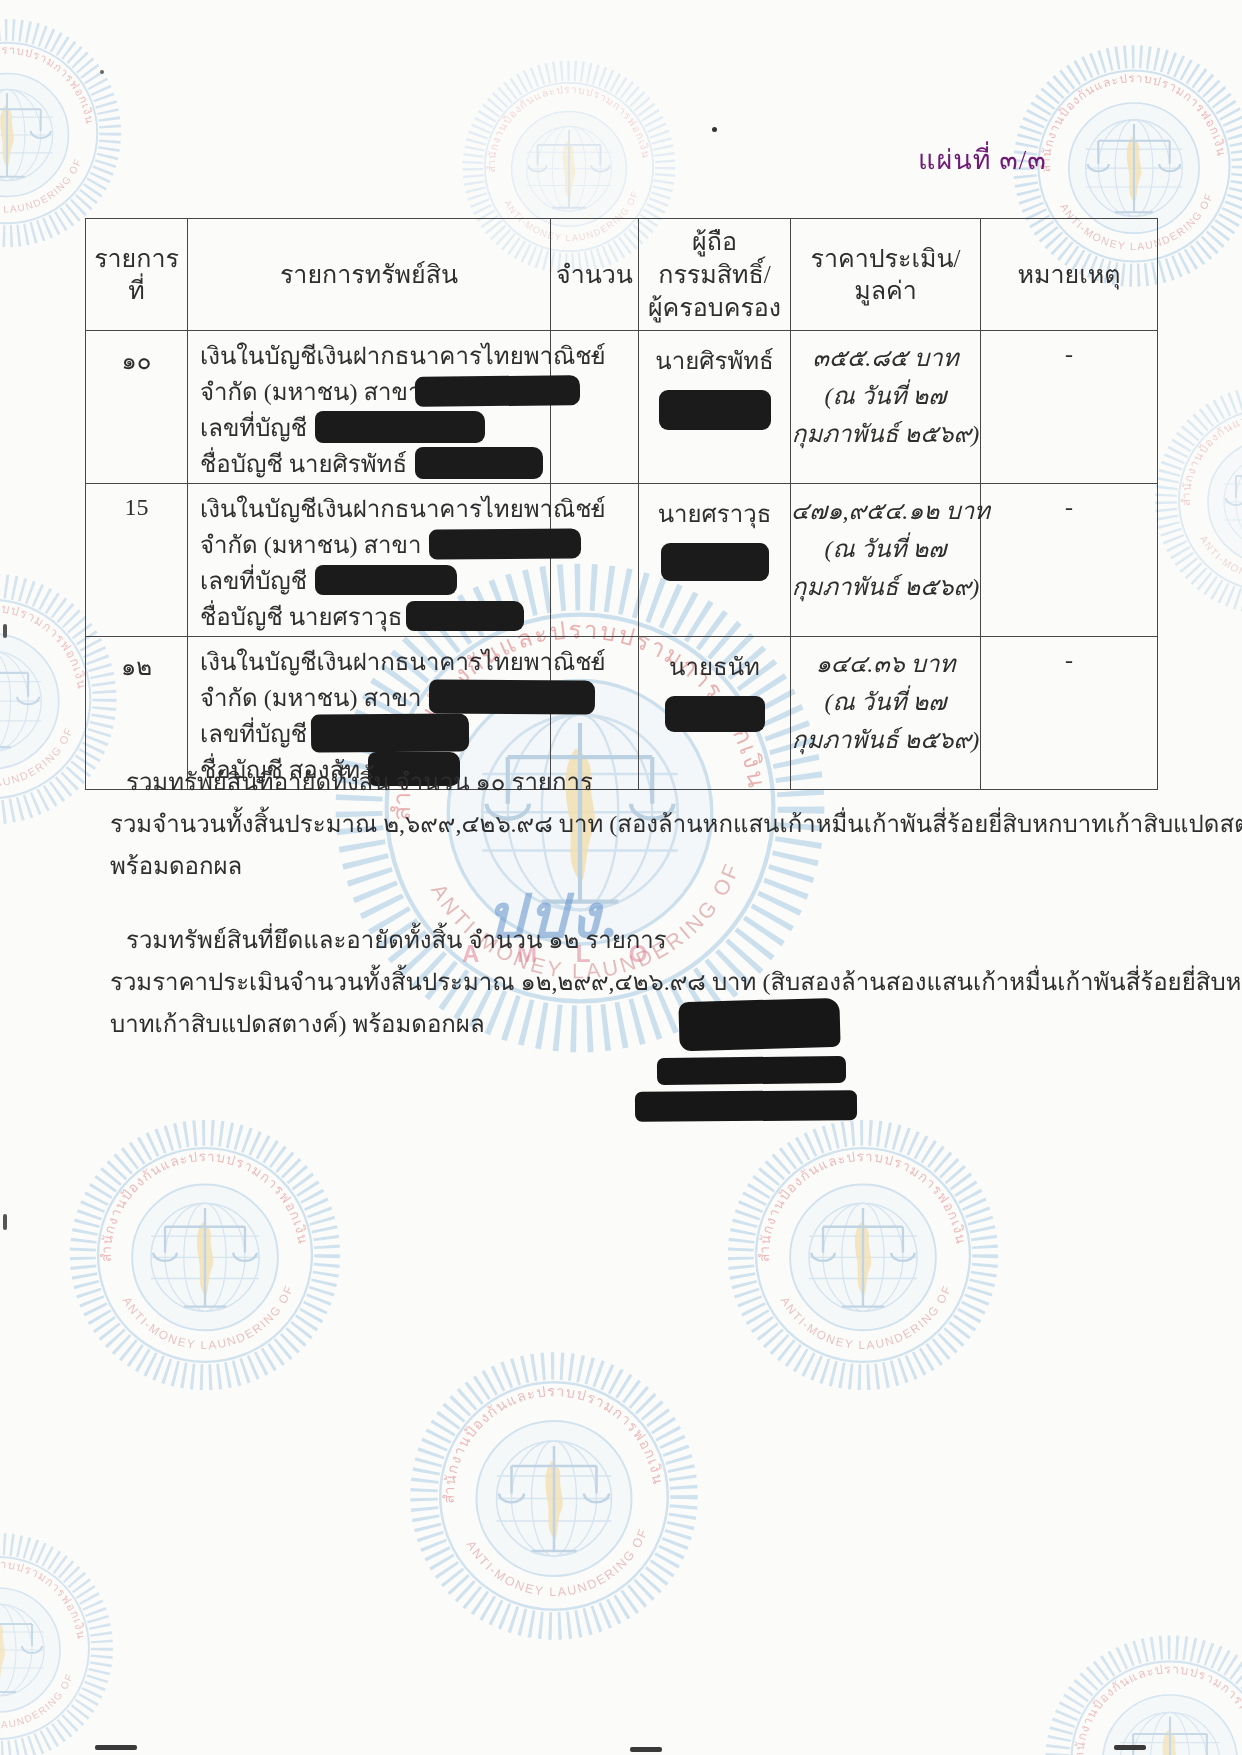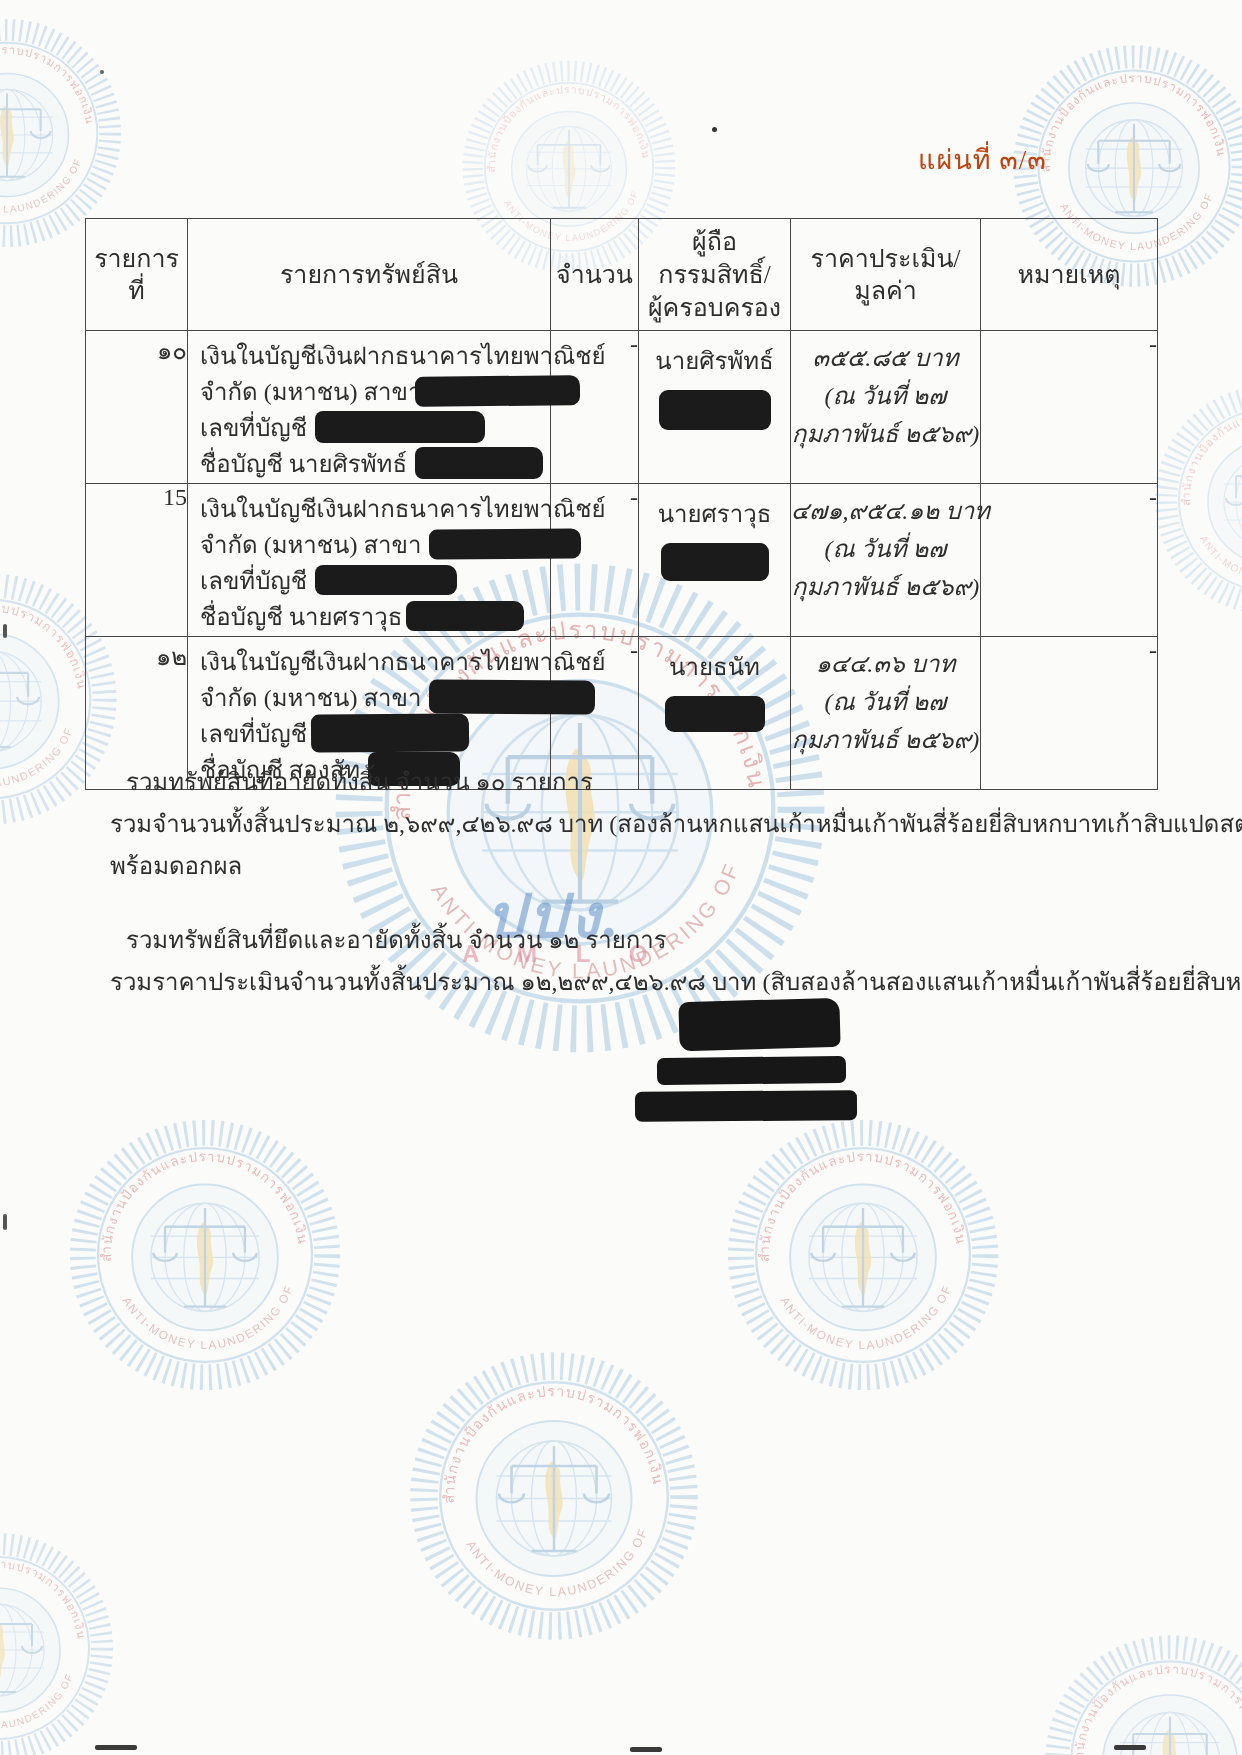--- a/index.html
+++ b/index.html
@@ -23,35 +23,35 @@
   .wm-stamp-en{
     position:absolute;left:462px;top:940px;
     font-size:24px;font-weight:bold;
     color:rgba(222,130,150,0.55);letter-spacing:16px;
     font-family:"Liberation Sans","DejaVu Sans",sans-serif;
   }
   
   .content{position:absolute;inset:0;z-index:2;}
   .sheet-label{
     position:absolute;left:918px;top:138px;
-    font-size:27px;color:#c2410c;letter-spacing:1px;
+    font-size:27px;color:#701a75;letter-spacing:1px;
   }
   table.asset-table{
     position:absolute;left:85px;top:218px;
     width:1072px;border-collapse:collapse;table-layout:fixed;
   }
   .asset-table td,.asset-table th{
     border:1.6px solid #474747;
     font-weight:normal;vertical-align:top;
     padding:0;overflow:visible;
   }
   .asset-table th{font-size:25px;vertical-align:middle;line-height:32px;padding:6px 2px;}
   .asset-table .hdr-two-line{line-height:33px;}
   tr.data-row{height:146px;}
-  td.c-no,td.c-qty,td.c-note{text-align:right;font-size:24px;}
+  td.c-no,td.c-qty,td.c-note{text-align:center;font-size:24px;padding-top:10px;}
   td.c-asset{padding:6px 2px 2px 12px;}
   .asset-line{
     display:flex;align-items:center;gap:8px;
     height:36px;font-size:24px;white-space:nowrap;
   }
   td.c-owner{text-align:center;font-size:24px;padding-top:10px;}
   td.c-value{text-align:center;font-size:24px;padding-top:8px;font-style:italic;}
   .value-line{line-height:38px;white-space:nowrap;}
   .redact{
     display:inline-block;background:#1b1b1b;border-radius:8px 10px 9px 8px;
@@ -307,20 +307,21 @@
       </tr>
     </tbody>
       </table>
 
     <div class="sum-line indent" style="top:762px;">รวมทรัพย์สินที่อายัดทั้งสิ้น จำนวน ๑๐ รายการ</div>
     <div class="sum-line" style="top:804px;">รวมจำนวนทั้งสิ้นประมาณ ๒,๖๙๙,๔๒๖.๙๘ บาท (สองล้านหกแสนเก้าหมื่นเก้าพันสี่ร้อยยี่สิบหกบาทเก้าสิบแปดสตางค์)</div>
     <div class="sum-line" style="top:846px;">พร้อมดอกผล</div>
 
     <div class="sum-line indent" style="top:920px;">รวมทรัพย์สินที่ยึดและอายัดทั้งสิ้น จำนวน ๑๒ รายการ</div>
     <div class="sum-line" style="top:962px;">รวมราคาประเมินจำนวนทั้งสิ้นประมาณ ๑๒,๒๙๙,๔๒๖.๙๘ บาท (สิบสองล้านสองแสนเก้าหมื่นเก้าพันสี่ร้อยยี่สิบหก</div>
+    <div class="sum-line" style="top:1004px;">บาทเก้าสิบแปดสตางค์) พร้อมดอกผล</div>
 
     <div class="sig-bar b1"></div>
     <div class="sig-bar b2"></div>
     <div class="sig-bar b3"></div>
 
     <div class="artifact a-dot1"></div>
     <div class="artifact a-dot2"></div>
     <div class="artifact a-edge1"></div>
     <div class="artifact a-edge2"></div>
     <div class="artifact a-bot1"></div>

